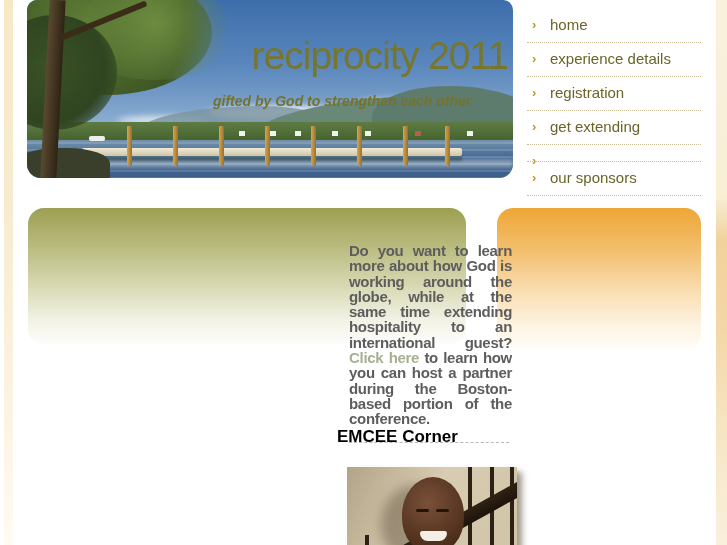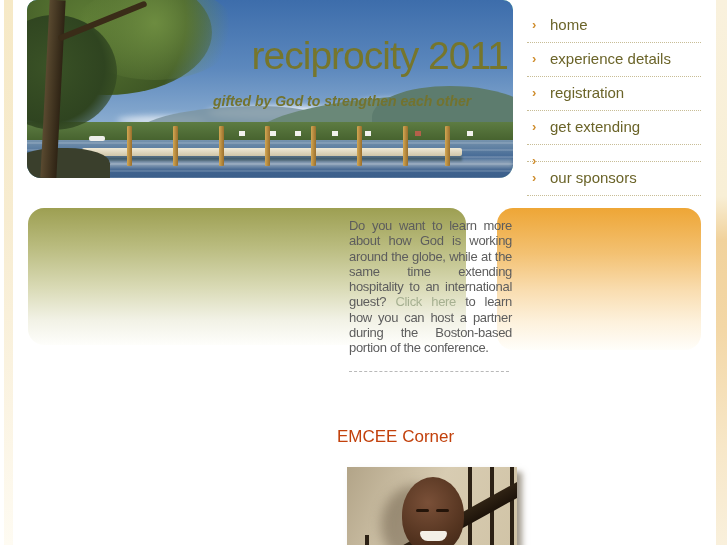--- a/index.html
+++ b/index.html
@@ -78,27 +78,27 @@
   .olive-panel { position:absolute; left:28px; top:208px; width:438px; height:137px;
         border-radius:16px; z-index:2;
         background:linear-gradient(180deg,#9d9f52 0%,#b9bb7e 28%,#d9dab5 58%,#f2f2e6 82%,#fefefb 100%); }
   .orange-panel { position:absolute; left:497px; top:208px; width:204px; height:142px;
         border-radius:16px; z-index:3;
         background:linear-gradient(180deg,#eea636 0%,#f3c172 32%,#f9ddb0 58%,#fdf1dc 80%,#fffefa 100%); }
 
   
   .news { position:absolute; left:349px; top:218px; width:163px; z-index:4; }
   .news h2 { font-size:15px; font-weight:bold; color:#72722e; letter-spacing:.2px; }
-  .news p { font-size:13px; line-height:15.3px; letter-spacing:-0.3px;
-        color:#5d5d5d; text-align:justify; }
+  .news p { margin-top:25px; font-size:15px; line-height:15.3px; letter-spacing:-0.3px;
+        color:#5d5d5d; text-align:justify;font-weight:bold; }
   .news .link { color:#a6b091; cursor:pointer; }
   .news .divider { margin-top:15px; width:160px; border-top:1px dashed #b9b9b9; }
 
   
-  .emcee-heading { position:absolute; left:337px; top:427px; font-size:17px; color:#c2410c; z-index:2; }
+  .emcee-heading { position:absolute; left:337px; top:427px; font-size:17px; color:#000000; z-index:2;font-weight:bold; }
   .emcee-photo { position:absolute; left:347px; top:467px; width:170px; height:120px; z-index:2;
         overflow:hidden; box-shadow:5px 5px 6px rgba(110,100,80,.65);
         background:linear-gradient(115deg,#b2a488 0%,#d8ccb2 45%,#cfc2a4 100%); }
   .head-shadow { position:absolute; left:34px; top:18px; width:70px; height:80px; border-radius:50%;
         background:rgba(90,75,55,.45); filter:blur(6px); }
   .banister { position:absolute; left:-45px; top:52px; width:300px; height:14px;
         background:linear-gradient(180deg,#302314,#1d130a); transform:rotate(-29deg); }
   .baluster { position:absolute; width:4px; background:#2c2115; }
   .b1 { left:121px; top:0;  height:120px; }
   .b2 { left:143px; top:0;  height:120px; }

